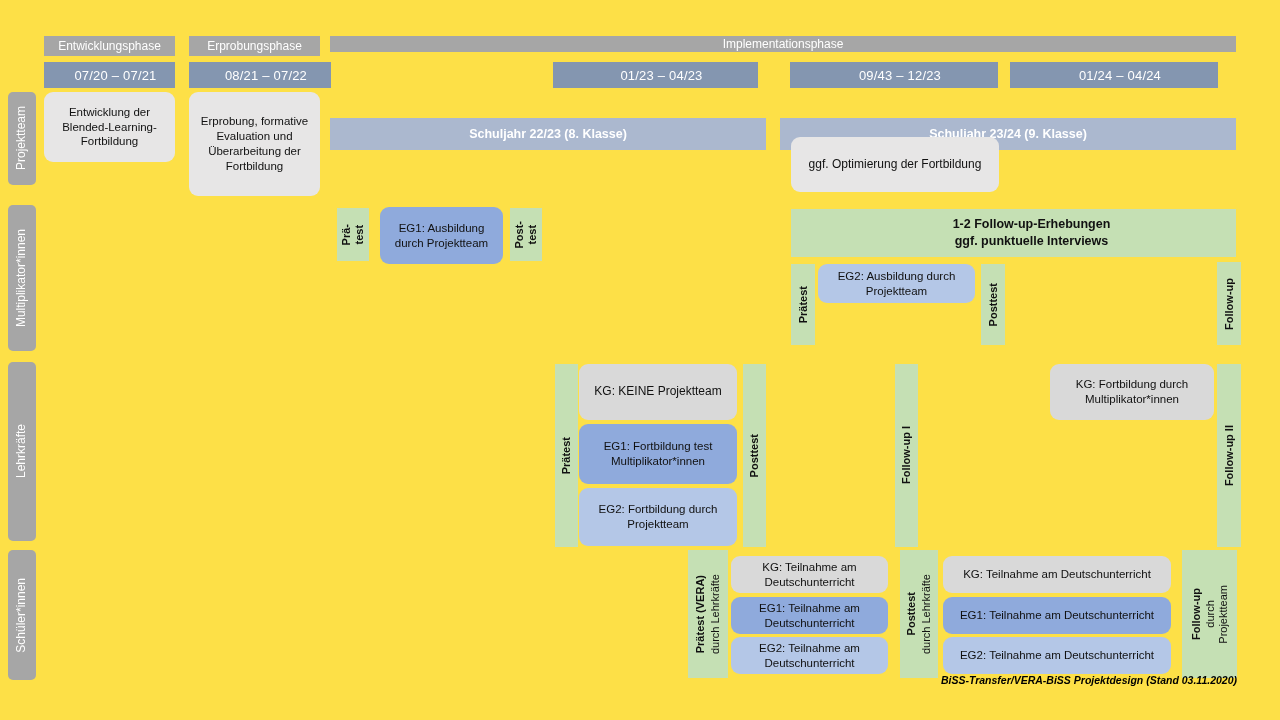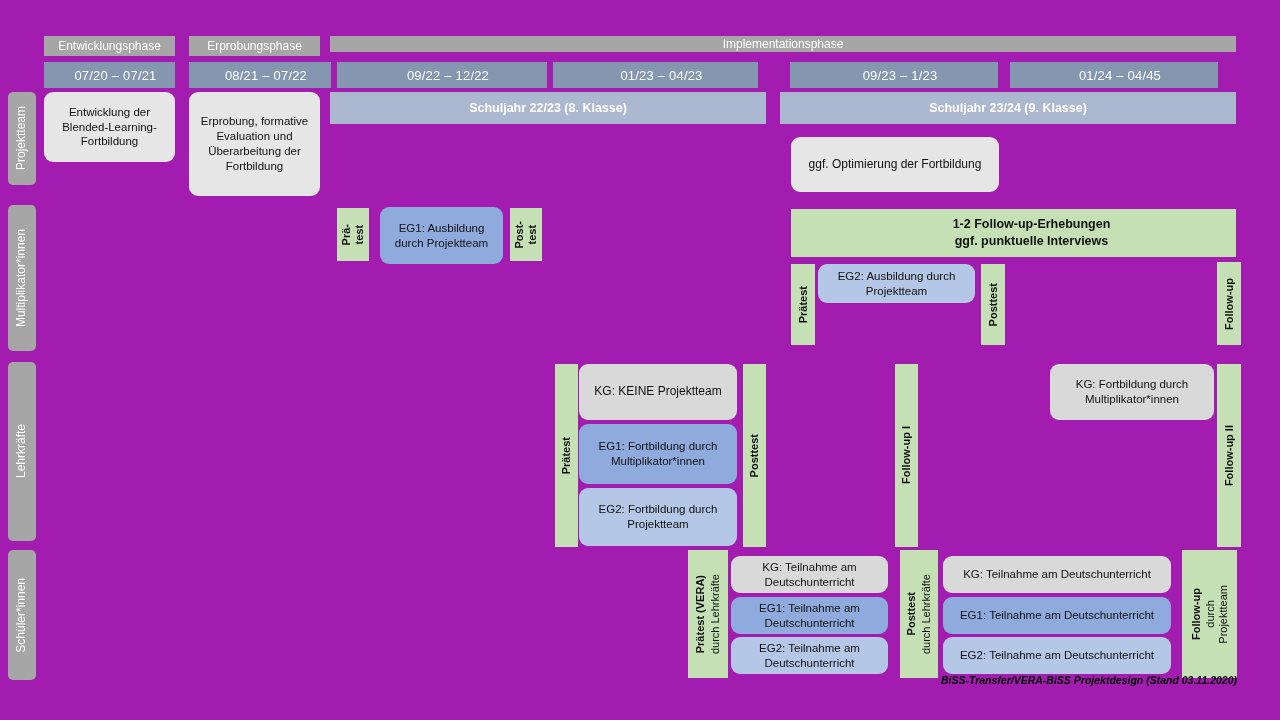--- a/index.html
+++ b/index.html
@@ -1,23 +1,23 @@
 <!DOCTYPE html>
 <html><head>
 <meta charset="utf-8">
 <style>
   * { margin:0; padding:0; box-sizing:border-box; }
   html,body { background:#ffffff; }
   body { font-family:"Liberation Sans", sans-serif; color:#111; }
-  .canvas { position:relative; width:1280px; height:720px; background:#a21caf; overflow:hidden; }
+  .canvas { position:relative; width:1280px; height:720px; background:#fde047; overflow:hidden; }
   .abs { position:absolute; display:flex; align-items:center; justify-content:center; text-align:center; }
 
   .phase   { background:#a6a6a6; color:#fff; font-size:12px; }
   .date    { background:#8496b0; color:#fff; font-size:13px; letter-spacing:.2px;padding-left:12px; }
-  .year    { background:#abb8cf; color:#fff; font-size:12.5px; font-weight:bold; }
+  .year    { background:#abb8cf; color:#fff; font-size:12.5px; font-weight:bold;margin-top:26px; }
   .rowlabel{ background:#a6a6a6; color:#fff; font-size:12px; border-radius:5px; }
 
   .box { border-radius:9px; font-size:11.5px; line-height:1.3; color:#111; padding:3px 8px; }
   .lightgray { background:#e7e6e6; }
   .kg   { background:#d9d9d9; }
   .eg1  { background:#8faadc; }
   .eg2  { background:#b4c7e7; }
   .green{ background:#c5e0b4; }
 
   .vbar { gap:2px; }
@@ -35,24 +35,23 @@
 <body>
 
 <div class="canvas">
 
   <div class="abs phase" style="left:44px;top:36px;width:131px;height:20px">Entwicklungsphase</div>
   <div class="abs phase" style="left:189px;top:36px;width:131px;height:20px">Erprobungsphase</div>
   <div class="abs phase" style="left:330px;top:36px;width:906px;height:16px">Implementationsphase</div>
 
   <div class="abs date" style="left:44px;top:62px;width:131px;height:26px">07/20 – 07/21</div>
   <div class="abs date" style="left:189px;top:62px;width:142px;height:26px">08/21 – 07/22</div>
-  <div class="abs date" style="left:337px;top:62px;width:210px;height:26px">09/22 – 12/22</div>
   <div class="abs date" style="left:553px;top:62px;width:205px;height:26px">01/23 – 04/23</div>
-  <div class="abs date" style="left:790px;top:62px;width:208px;height:26px">09/23 – 1/23</div>
-  <div class="abs date" style="left:1010px;top:62px;width:208px;height:26px">01/24 – 04/45</div>
+  <div class="abs date" style="left:790px;top:62px;width:208px;height:26px">09/43 – 12/23</div>
+  <div class="abs date" style="left:1010px;top:62px;width:208px;height:26px">01/24 – 04/24</div>
 
   <div class="abs year" style="left:330px;top:92px;width:436px;height:32px">Schuljahr 22/23 (8. Klasse)</div>
   <div class="abs year" style="left:780px;top:92px;width:456px;height:32px">Schuljahr 23/24 (9. Klasse)</div>
 
   <div class="abs rowlabel vbar" style="left:8px;top:92px;width:28px;height:93px">
     <span class="vtext">Projektteam</span>
   </div>
   <div class="abs rowlabel vbar" style="left:8px;top:205px;width:28px;height:146px">
     <span class="vtext">Multiplikator*innen</span>
   </div>
@@ -86,21 +85,21 @@
     <span class="vtext bold fs11">Posttest</span>
   </div>
   <div class="abs green vbar" style="left:1217px;top:262px;width:24px;height:83px">
     <span class="vtext bold fs11">Follow-up</span>
   </div>
 
   <div class="abs green vbar" style="left:555px;top:364px;width:23px;height:183px">
     <span class="vtext bold fs11">Prätest</span>
   </div>
   <div class="abs box kg fs12" style="left:579px;top:364px;width:158px;height:56px">KG: KEINE Projektteam</div>
-  <div class="abs box eg1" style="left:579px;top:424px;width:158px;height:60px">EG1: Fortbildung durch Multiplikator*innen</div>
+  <div class="abs box eg1" style="left:579px;top:424px;width:158px;height:60px">EG1: Fortbildung test Multiplikator*innen</div>
   <div class="abs box eg2" style="left:579px;top:488px;width:158px;height:58px">EG2: Fortbildung durch Projektteam</div>
   <div class="abs green vbar" style="left:743px;top:364px;width:23px;height:183px">
     <span class="vtext bold fs11">Posttest</span>
   </div>
   <div class="abs green vbar" style="left:895px;top:364px;width:23px;height:183px">
     <span class="vtext bold fs11">Follow-up I</span>
   </div>
   <div class="abs box kg" style="left:1050px;top:364px;width:164px;height:56px">KG: Fortbildung durch Multiplikator*innen</div>
   <div class="abs green vbar" style="left:1217px;top:364px;width:24px;height:183px">
     <span class="vtext bold fs11">Follow-up II</span>

